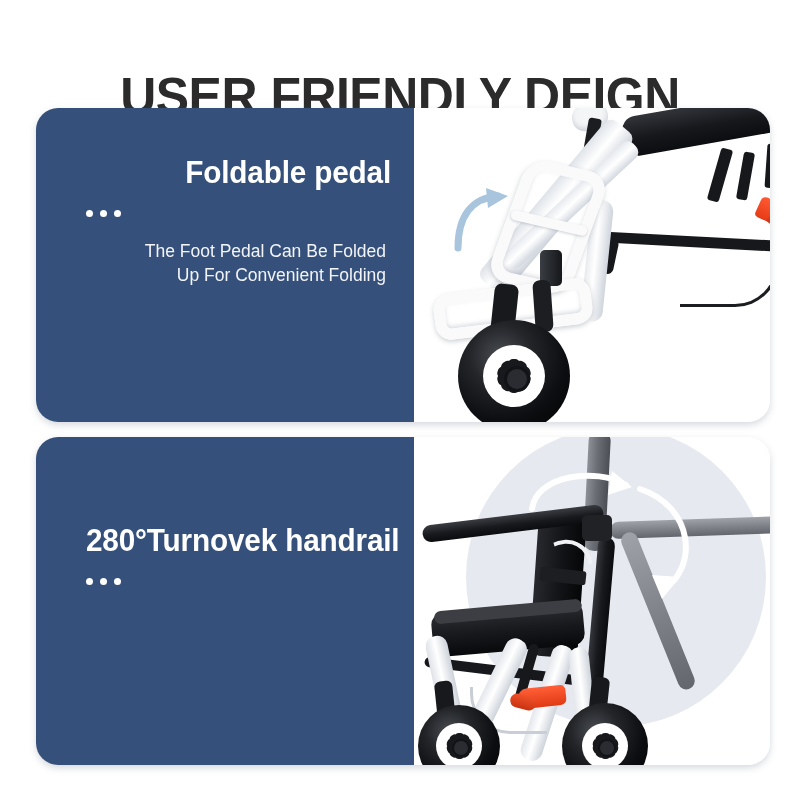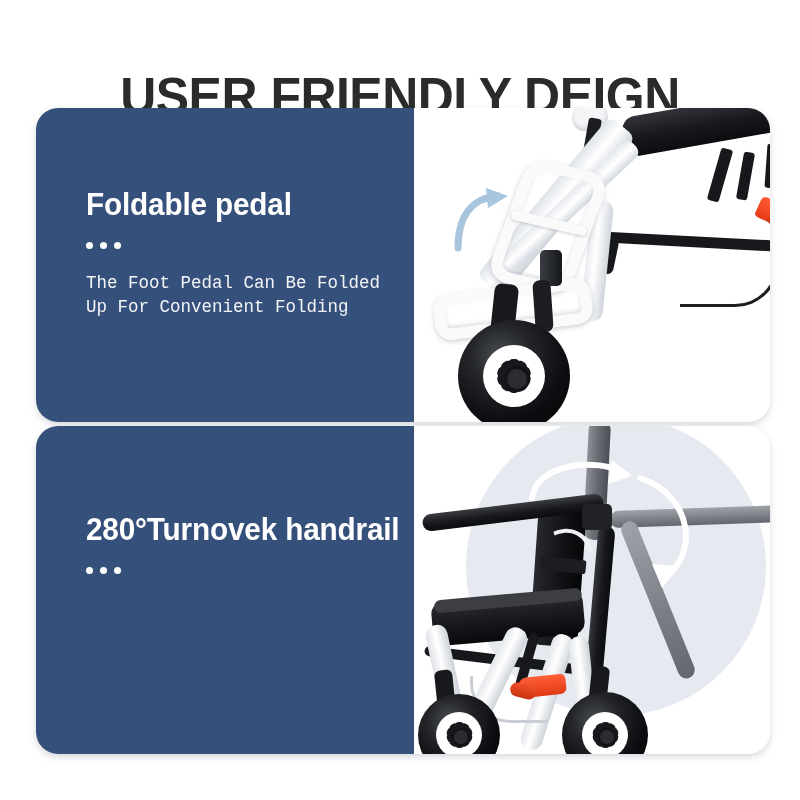--- a/index.html
+++ b/index.html
@@ -44,31 +44,31 @@
     left: 36px;
     width: 734px;
     border-radius: 22px;
     overflow: hidden;
     background: #ffffff;
     box-shadow: 0 3px 7px rgba(120,130,145,0.30);
     display: flex;
     flex-direction: row;
   }
   .card--one { top: 108px; height: 314px; }
-  .card--two { top: 426px; height: 328px; text-align: center; }
+  .card--two { top: 437px; height: 328px; text-align: center; }
 
   .card-text {
     flex: 0 0 378px;
     width: 378px;
     background: #35507a;
     box-sizing: border-box;
     padding: 0 0 0 50px;
     position: relative;
   }
-  .card--one .card-text { padding-top: 78px; }
+  .card--one .card-text { padding-top: 46px; text-align: right; }
   .card--two .card-text { padding-top: 85px; }
 
   .feature-heading {
     font-family: "Liberation Sans", sans-serif;
     font-weight: 700;
     font-size: 32px;
     line-height: 36px;
     color: #ffffff;
     letter-spacing: -0.2px;
     transform: scaleX(0.93);
@@ -83,21 +83,21 @@
     margin-bottom: 22px;
   }
   .dots span {
     display: block;
     width: 7px;
     height: 7px;
     border-radius: 50%;
     background: #ffffff;
   }
   .feature-body {
-    font-family: Liberation Mono, monospace;
+    font-family: Liberation Sans, sans-serif;
     font-size: 17.5px;
     line-height: 24px;
     color: #f2f4f7;
     margin: 0;
     max-width: 300px;
     white-space: pre-line;
   }
 
   .card-photo {
     flex: 1 1 auto;

